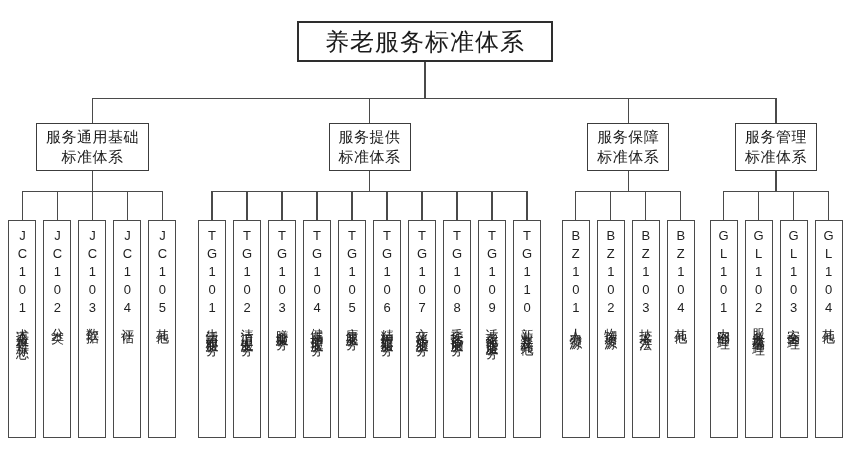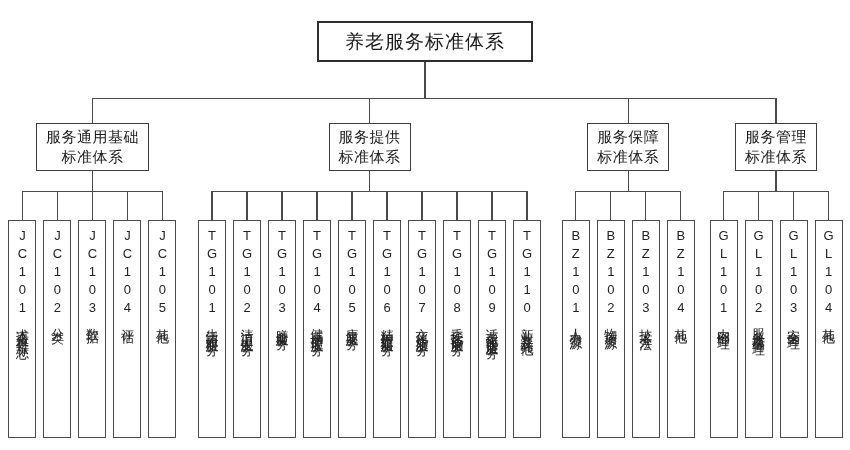--- a/index.html
+++ b/index.html
@@ -13,21 +13,21 @@
     width: 850px; height: 450px;
     display: flex; flex-direction: column; align-items: center;
     padding-top: 21px; box-sizing: border-box;
   }
   
   .root-box {
     box-sizing: border-box;
     min-width: 200px; height: 41px;
     border: 2px solid #2e2e2e; background: #ffffff;
     display: flex; align-items: center; justify-content: center;
-    font-size: 19px; letter-spacing: 1px; padding: 0 26px;
+    font-size: 24px; letter-spacing: 1px; padding: 0 26px;
   }
   .group-box {
     box-sizing: border-box;
     border: 1.6px solid #3c3c3c; background: #ffffff;
     min-height: 44px; padding: 3px 9px;
     display: flex; flex-direction: column; justify-content: center;
     text-align: center; white-space: pre-line;
     font-size: 15px; line-height: 1.33; letter-spacing: 0.5px;
   }
   .leaf-box {

